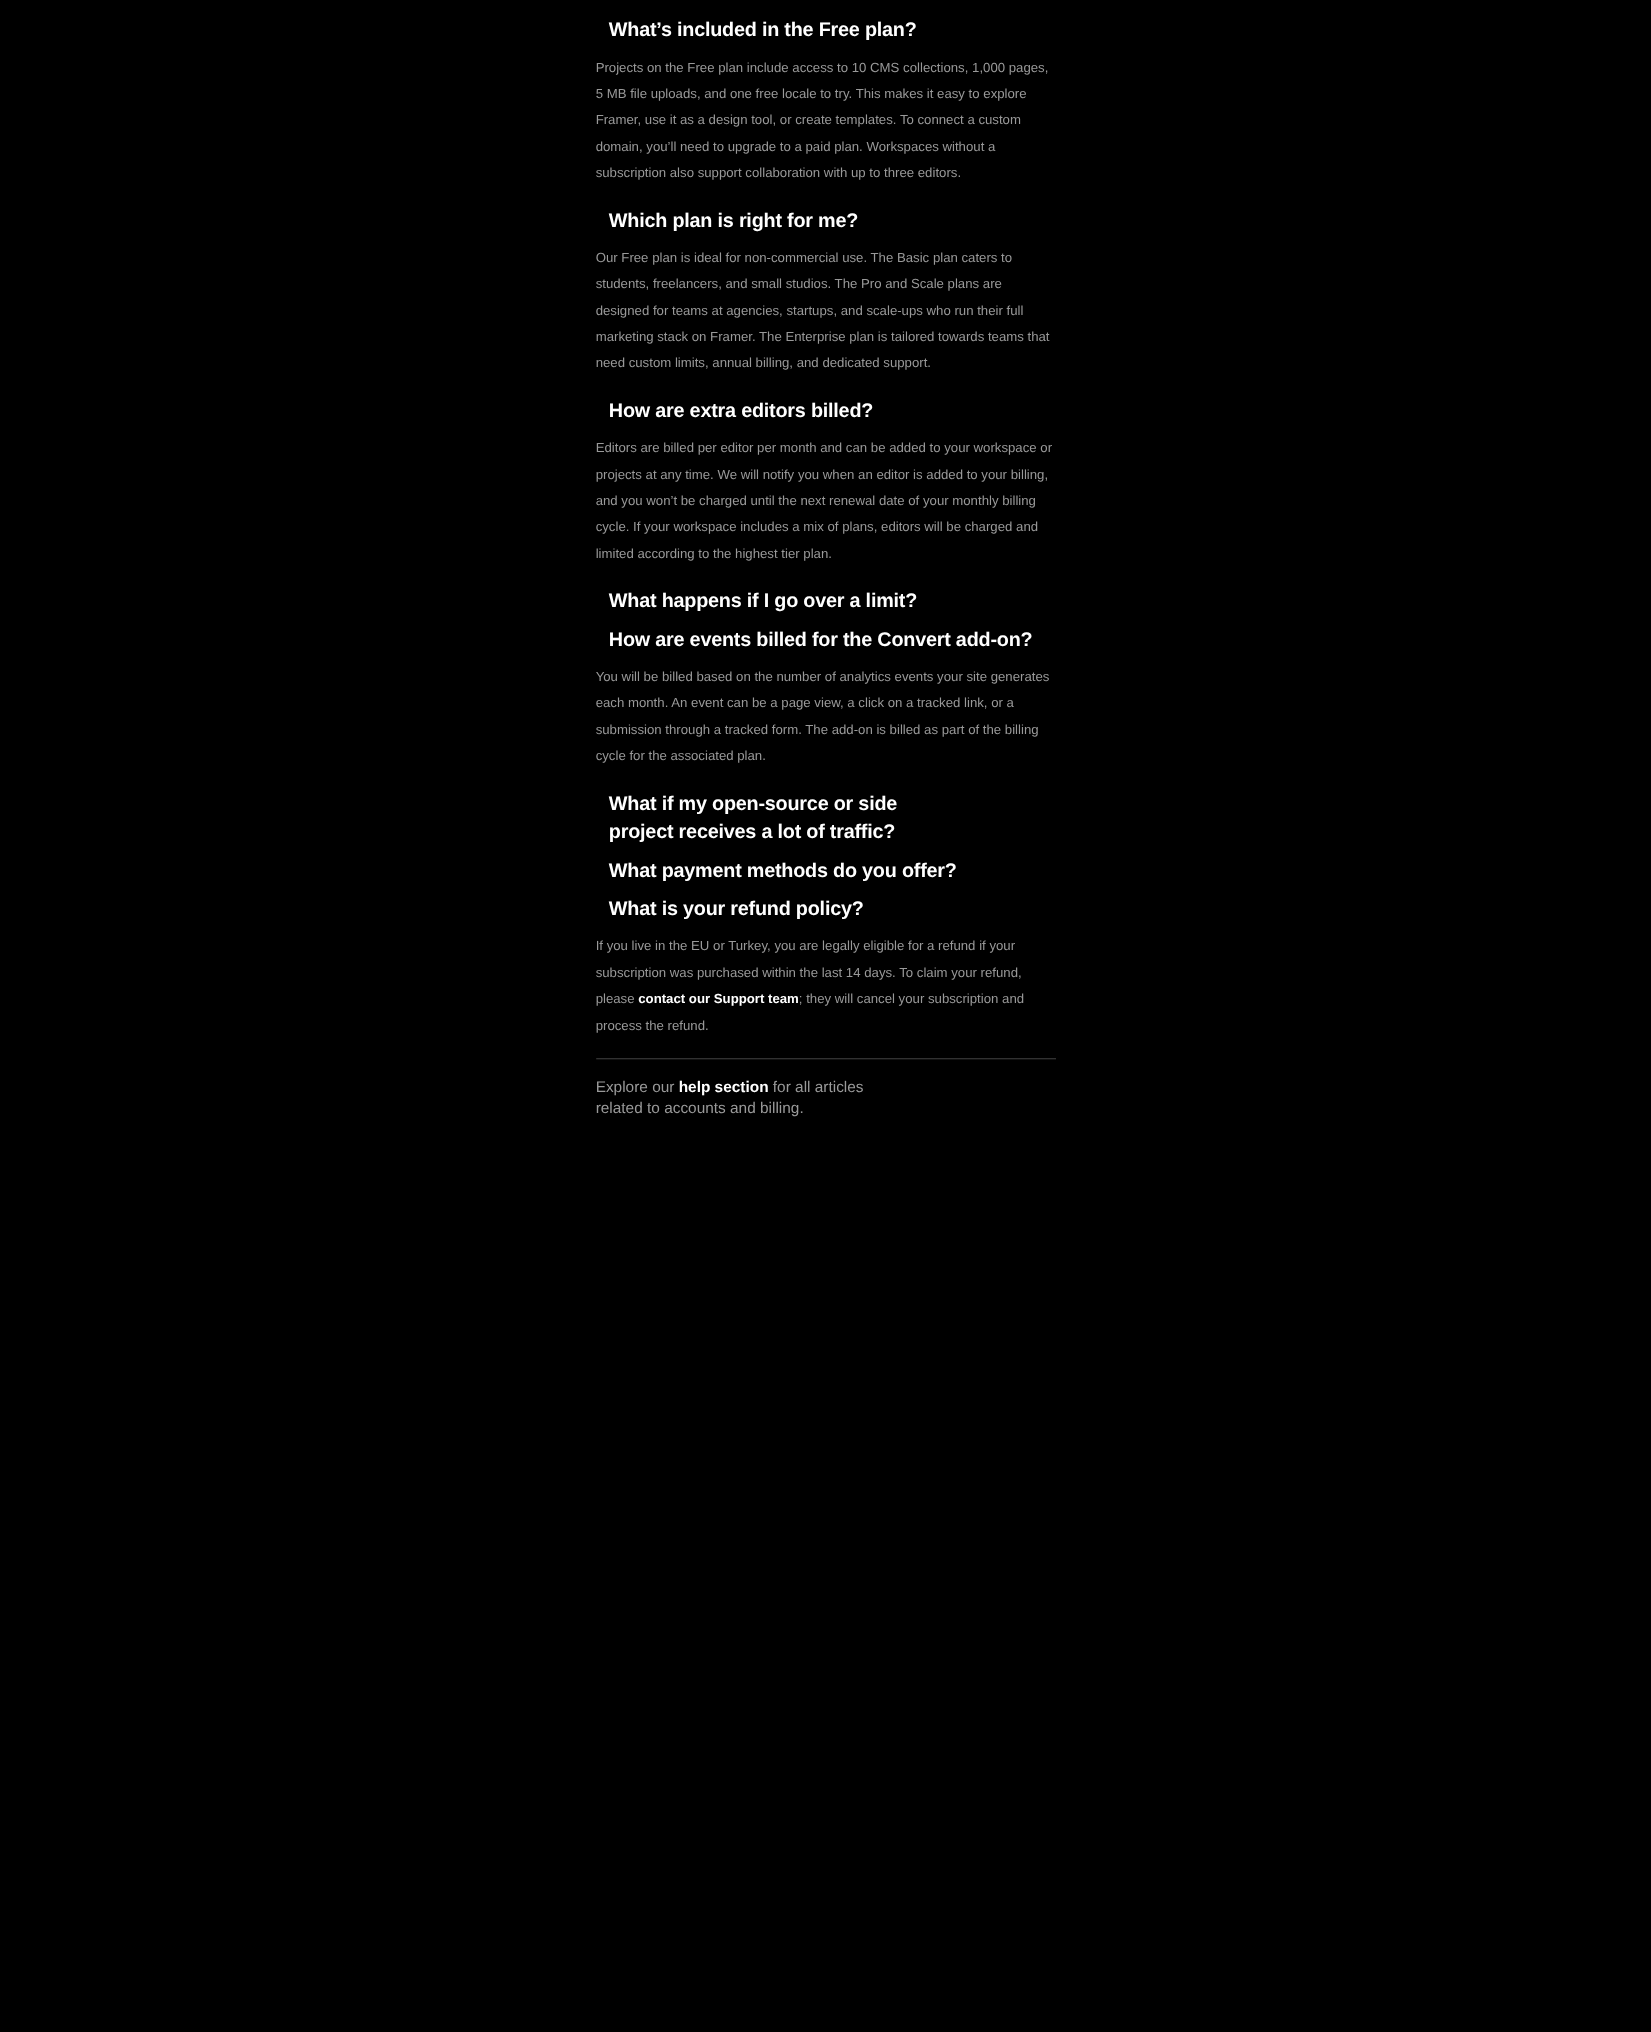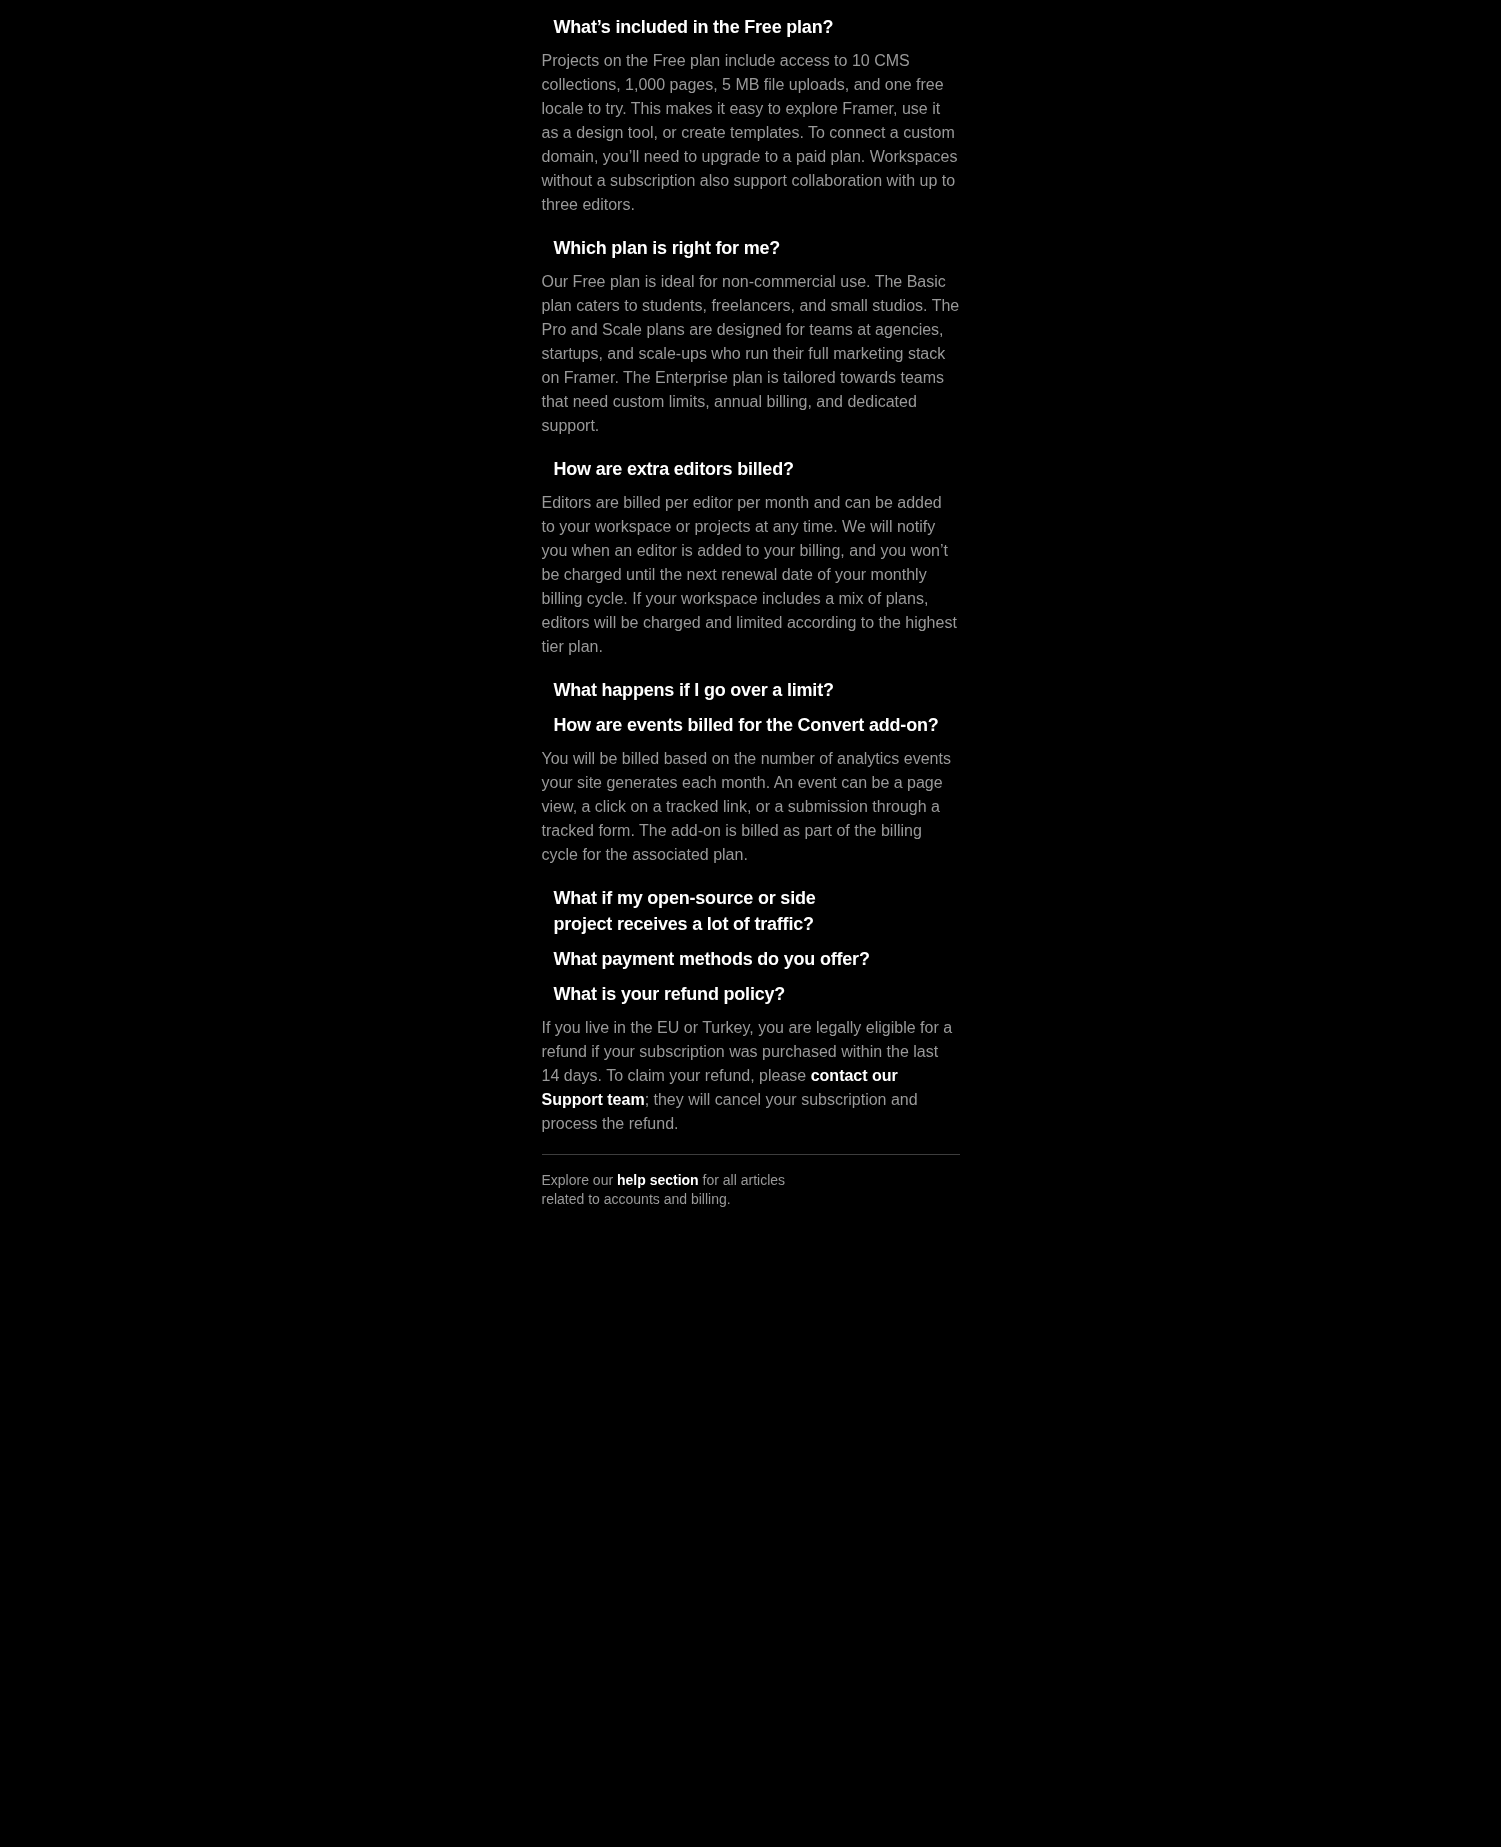--- a/index.html
+++ b/index.html
@@ -26,21 +26,21 @@
     color: #ffffff;
     font-size: 18px;
     line-height: 26px;
     font-weight: 700;
     letter-spacing: -0.2px;
     white-space: pre-line;
     margin: 0 0 9px 12px;
   }
   .faq-item p.answer {
     color: #999999;
-    font-size: 16px;
+    font-size: 12px;
     line-height: 24px;
     font-weight: 400;
     margin: 0 0 18px 0;
   }
   .faq-item p.answer.bold-answer {
     font-weight: 700;
     color: #9c9c9c;
   }
   a.inline-link {
     color: #ffffff;

